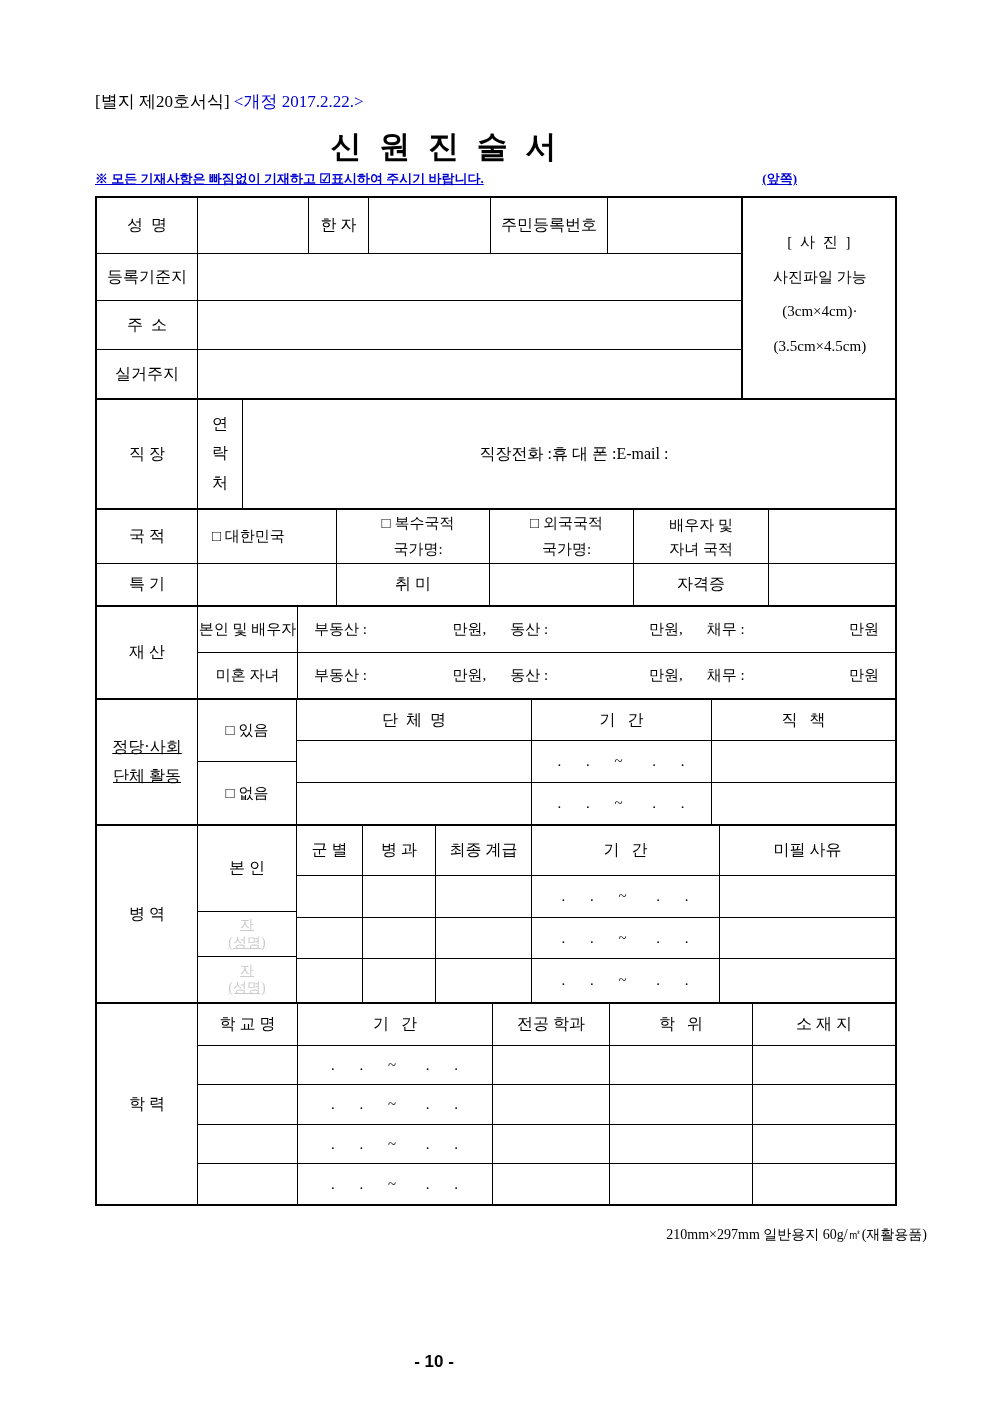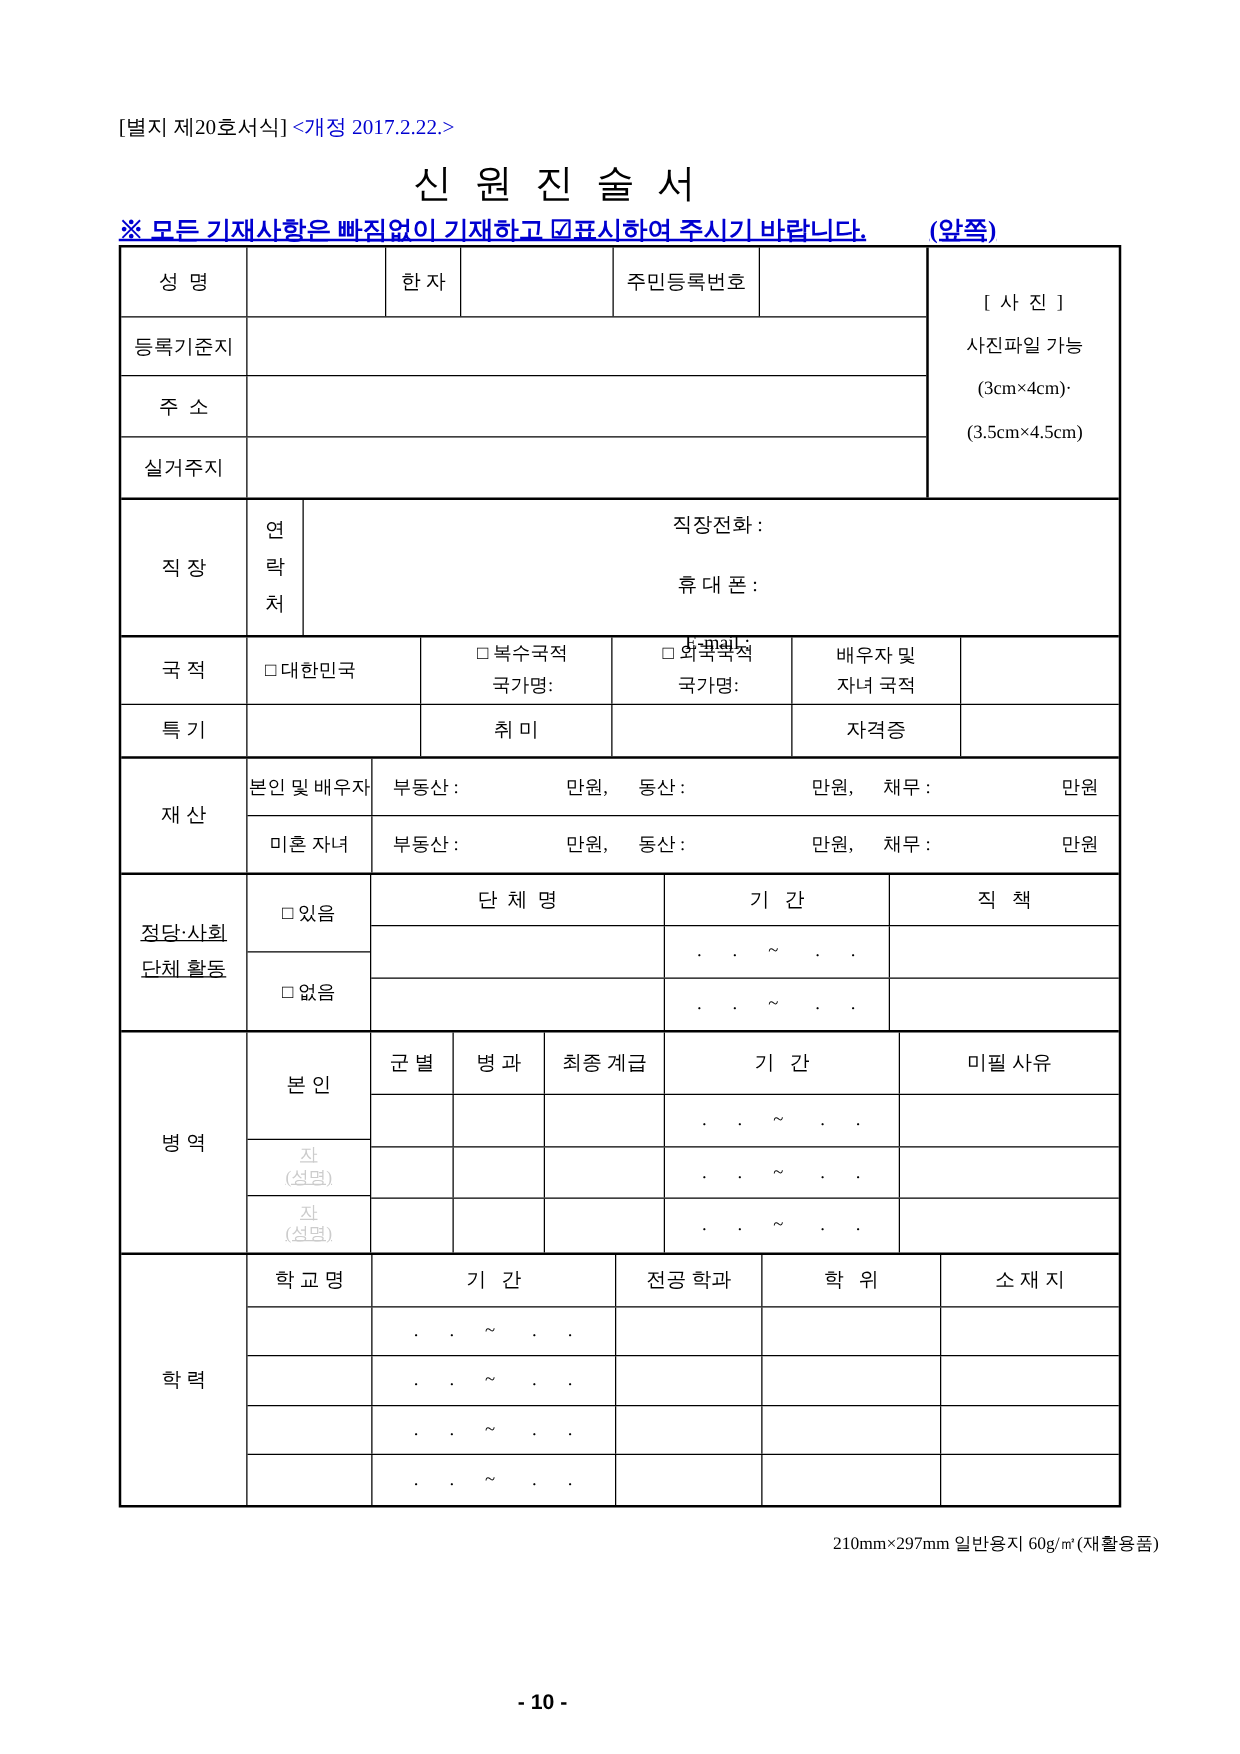--- a/index.html
+++ b/index.html
@@ -11,25 +11,25 @@
   html,body{background:#ffffff;}
   body{
     width:992px;height:1403px;position:relative;
     font-family:"Liberation Serif","DejaVu Serif",serif;
     color:#000;
   }
   .hdr{position:absolute;left:95px;top:90px;font-size:17px;white-space:pre;}
   .blue{color:var(--accent-blue,#0000d0);}
   .title{
     position:absolute;left:0;top:126px;width:892px;text-align:center;
-    font-size:31px;font-weight:normal;letter-spacing:5px;white-space:pre;
+    font-size:31px;font-weight:bold;letter-spacing:5px;white-space:pre;
   }
   .note{
     position:absolute;left:95px;top:170px;width:802px;display:flex;
-    font-size:20px;font-weight:bold;color:var(--accent-blue,#0000d0);white-space:pre;
+    font-size:13px;font-weight:bold;color:var(--accent-blue,#0000d0);white-space:pre;
   }
   .note .u{text-decoration:underline;}
   .note .side{margin-left:auto;margin-right:100px;}
 
   .tbl{
     position:absolute;left:95px;top:196px;width:802px;
     border:2px solid var(--line,#000);background:#fff;
   }
   .sec{display:flex;border-bottom:2px solid var(--line,#000);}
   .sec.thin-b{border-bottom:1px solid var(--line,#000);}
@@ -55,22 +55,22 @@
     width:155px;border-left:2px solid var(--line,#000);
     display:flex;flex-direction:column;justify-content:center;
     font-size:15px;line-height:2.3;padding:6px 8px 14px 10px;white-space:pre;align-items:center;
   }
   .photo .pt{text-align:center;letter-spacing:2px;}
 
   .work-main{display:flex;flex-direction:column;justify-content:space-around;
     padding:14px 0 14px 12px;font-size:16px;white-space:pre;}
   .work-vert{display:flex;flex-direction:column;justify-content:space-around;
     align-items:center;font-size:16px;padding:10px 0;}
-  .work-det{display:flex;flex-direction:column;justify-content:space-between;
-    padding:10px 0 10px 10px;font-size:16px;white-space:pre;gap:27px;}
+  .work-det{display:flex;flex-direction:row;justify-content:center;
+    padding:10px 0 10px 10px;font-size:16px;white-space:pre;}
 
   .nat2{display:flex;flex-direction:column;justify-content:center;
     padding-left:10px;font-size:15px;line-height:1.7;white-space:pre;}
   .nat-center{display:flex;flex-direction:column;justify-content:center;align-items:center;
     font-size:15px;line-height:1.6;white-space:pre;}
   .pad-l{justify-content:flex-start;padding-left:14px;white-space:pre;font-size:15px;}
 
   .pairs{display:flex;width:100%;padding:0 4px;}
   .pair{flex:1;display:flex;justify-content:space-between;padding:0 12px;
     font-size:15px;white-space:pre;}

